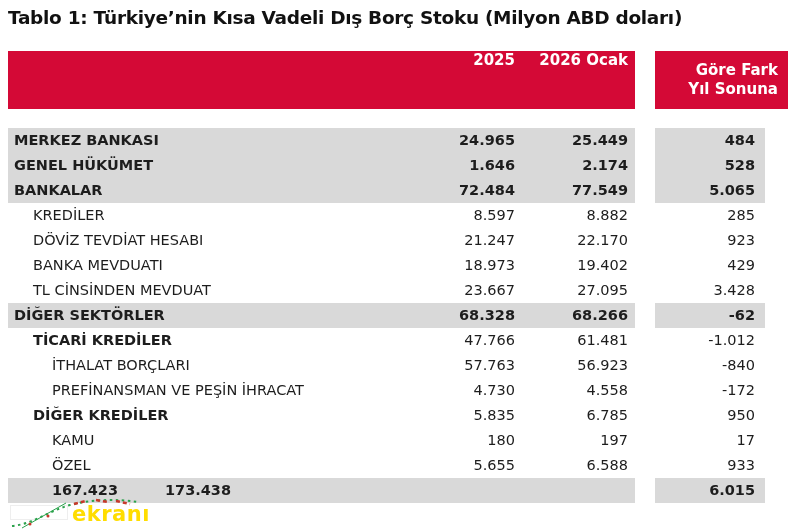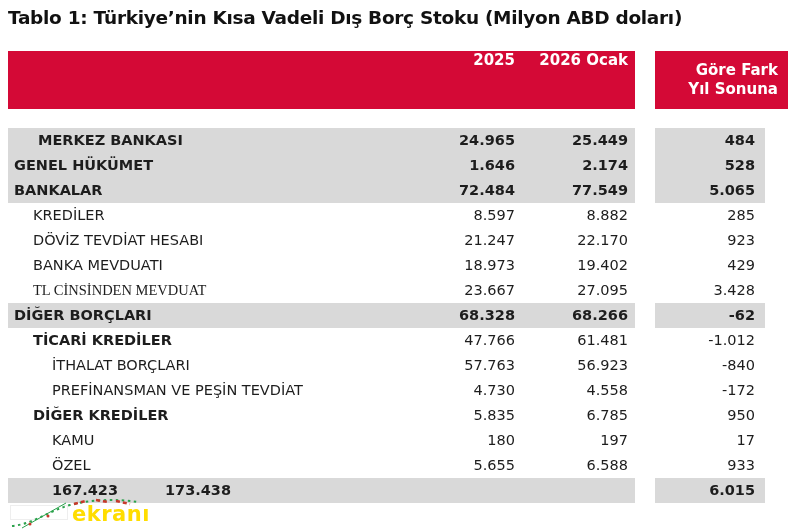--- a/index.html
+++ b/index.html
@@ -98,21 +98,21 @@
     </div>
     <div class="hdr-diff">
       <span>Göre Fark</span>
       <span>Yıl Sonuna</span>
     </div>
   </div>
 
   <div class="rows">
       <div class="row shaded">
       <div class="main">
-        <div class="lbl b" style="padding-left: 6px; margin-left: 24px;">MERKEZ BANKASI</div>
+        <div class="lbl b" style="padding-left: 6px;">MERKEZ BANKASI</div>
         <div class="v1 num b">24.965</div>
         <div class="v2 num b">25.449</div>
       </div>
       <div class="diffv num b">484</div>
     </div>
       <div class="row shaded">
       <div class="main">
         <div class="lbl b" style="padding-left: 6px;">GENEL HÜKÜMET</div>
         <div class="v1 num b">1.646</div>
         <div class="v2 num b">2.174</div>
@@ -146,29 +146,29 @@
       <div class="row">
       <div class="main">
         <div class="lbl" style="padding-left: 25px;">BANKA MEVDUATI</div>
         <div class="v1 num">18.973</div>
         <div class="v2 num">19.402</div>
       </div>
       <div class="diffv num">429</div>
     </div>
       <div class="row">
       <div class="main">
-        <div class="lbl" style="padding-left: 25px; font-family: Liberation Serif, serif;">TL CİNSİNDEN MEVDUAT</div>
+        <div class="lbl" style="padding-left: 25px;">TL CİNSİNDEN MEVDUAT</div>
         <div class="v1 num">23.667</div>
         <div class="v2 num">27.095</div>
       </div>
       <div class="diffv num">3.428</div>
     </div>
       <div class="row shaded">
       <div class="main">
-        <div class="lbl b" style="padding-left: 6px;">DİĞER BORÇLARI</div>
+        <div class="lbl b" style="padding-left: 6px;">DİĞER SEKTÖRLER</div>
         <div class="v1 num b">68.328</div>
         <div class="v2 num b">68.266</div>
       </div>
       <div class="diffv num b">-62</div>
     </div>
       <div class="row">
       <div class="main">
         <div class="lbl b" style="padding-left: 25px;">TİCARİ KREDİLER</div>
         <div class="v1 num">47.766</div>
         <div class="v2 num">61.481</div>
@@ -178,21 +178,21 @@
       <div class="row">
       <div class="main">
         <div class="lbl" style="padding-left: 44px;">İTHALAT BORÇLARI</div>
         <div class="v1 num">57.763</div>
         <div class="v2 num">56.923</div>
       </div>
       <div class="diffv num">-840</div>
     </div>
       <div class="row">
       <div class="main">
-        <div class="lbl" style="padding-left: 44px;">PREFİNANSMAN VE PEŞİN TEVDİAT</div>
+        <div class="lbl" style="padding-left: 44px;">PREFİNANSMAN VE PEŞİN İHRACAT</div>
         <div class="v1 num">4.730</div>
         <div class="v2 num">4.558</div>
       </div>
       <div class="diffv num">-172</div>
     </div>
       <div class="row">
       <div class="main">
         <div class="lbl b" style="padding-left: 25px;">DİĞER KREDİLER</div>
         <div class="v1 num">5.835</div>
         <div class="v2 num">6.785</div>

